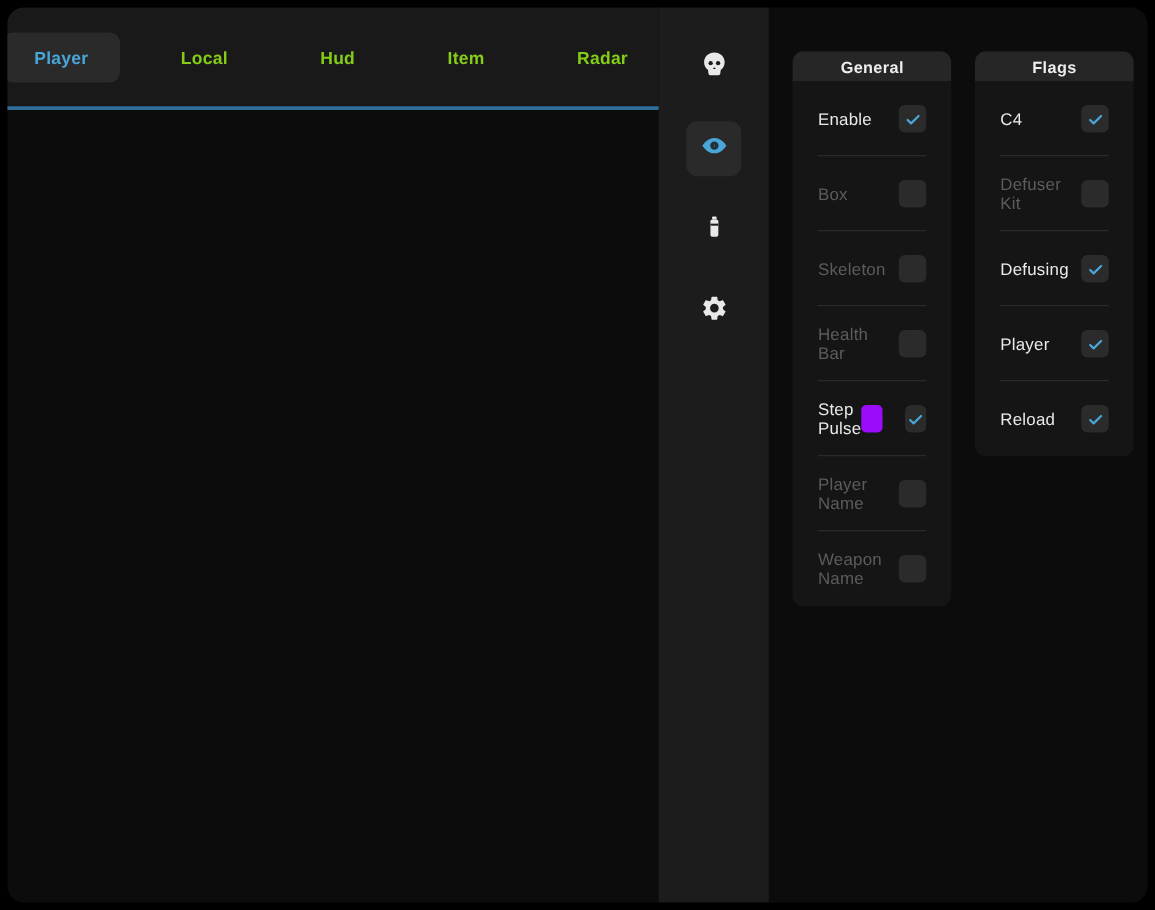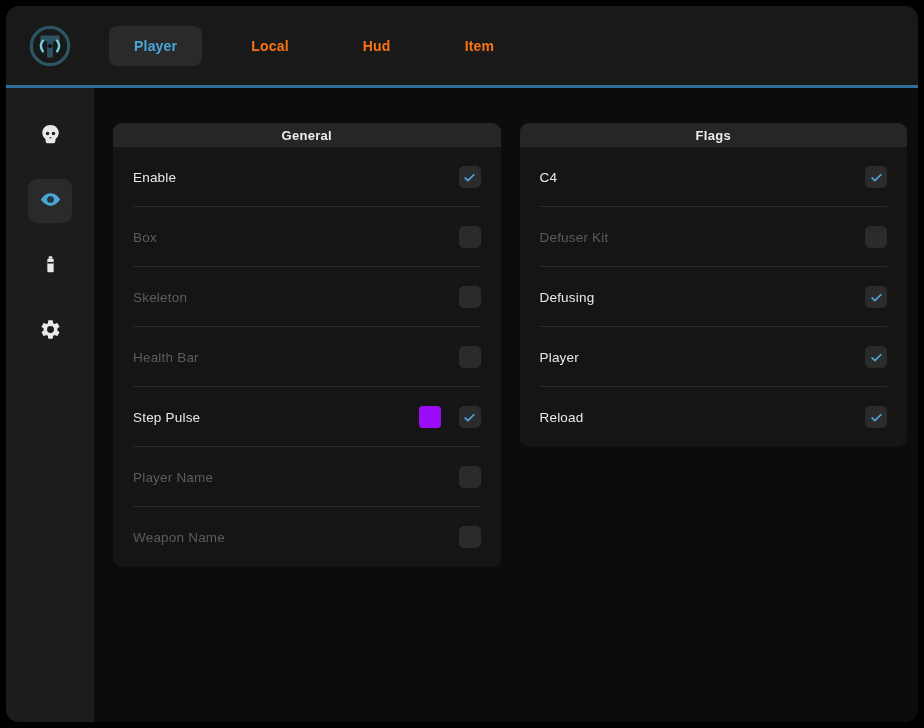--- a/index.html
+++ b/index.html
@@ -4,36 +4,36 @@
 <style>
   * { margin: 0; padding: 0; box-sizing: border-box; }
   html, body { width: 924px; height: 728px; background: #000; overflow: hidden; }
   body { font-family: "Liberation Sans", "DejaVu Sans", sans-serif; }
 
   .frame {
     position: absolute; top: 6px; left: 6px; right: 6px; bottom: 6px;
     background: var(--main-bg, #0c0c0c);
     border-radius: 13px;
     overflow: hidden;
-    display: flex; flex-direction: column; justify-content: flex-end;
+    display: flex; flex-direction: row; justify-content: flex-end;
   }
 
   
   .header {
     height: 82px; flex: 0 0 82px;
     background: var(--header-bg, #191919);
     border-bottom: 3px solid var(--underline, #2e6e99);
     display: flex; align-items: center;
     padding-left: 21px;
   }
   .logo { width: 46px; height: 46px; flex: 0 0 46px; }
   .tabs { display: flex; align-items: center; margin-left: 36px; gap: 24px; }
   .tab {
     padding: 12px 25px; border-radius: 8px;
-    font-size: 14px; font-weight: 700; color: #f97316;
+    font-size: 14px; font-weight: 700; color: #84cc16;
     cursor: pointer; letter-spacing: .2px;
   }
   .tab.active { background: #2a2a2a; color: var(--accent, #4aa5d8); }
 
   
   .body { flex: 1; display: flex; min-height: 0; }
 
   .sidebar {
     width: 88px; flex: 0 0 88px;
     background: var(--sidebar-bg, #1c1c1c);
@@ -97,20 +97,21 @@
           <path d="M14 13h20v6h-7v17h-6V19h-7z" fill="#2c5463"></path>
           <path d="M16.5 18.5c-2.6 3-2.6 8 0 11" fill="none" stroke="#6fd0dd" stroke-width="2.6" stroke-linecap="round"></path>
           <path d="M31.5 18.5c2.6 3 2.6 8 0 11" fill="none" stroke="#6fd0dd" stroke-width="2.6" stroke-linecap="round"></path>
           <rect x="21.9" y="21.9" width="4.2" height="4.2" transform="rotate(45 24 24)" fill="#0c1417"></rect>
         </svg></span>
     <nav class="tabs" id="tabs-slot">
         <div class="tab active"><span>Player</span></div>
         <div class="tab"><span>Local</span></div>
         <div class="tab"><span>Hud</span></div>
         <div class="tab"><span>Item</span></div>
+        <div class="tab"><span>Radar</span></div>
       </nav>
   </div>
   <div class="body">
     <aside class="sidebar" id="sidebar-slot">
         <div class="side-item">
           <span><svg viewBox="0 0 24 24">
               <path fill="#e8e8e8" d="M12 2C7.1 2 3.4 5.6 3.4 10.2c0 2.7 1.3 5 3.3 6.4l.4 3.2c.1.7.7 1.2 1.4 1.2h7c.7 0 1.3-.5 1.4-1.2l.4-3.2c2-1.4 3.3-3.7 3.3-6.4C20.6 5.6 16.9 2 12 2z"></path>
               <circle cx="8.9" cy="11" r="1.8" fill="#1c1c1c"></circle>
               <circle cx="15.1" cy="11" r="1.8" fill="#1c1c1c"></circle>
               <path d="M10.7 15.8l1.3-1.5 1.3 1.5z" fill="#1c1c1c"></path>

